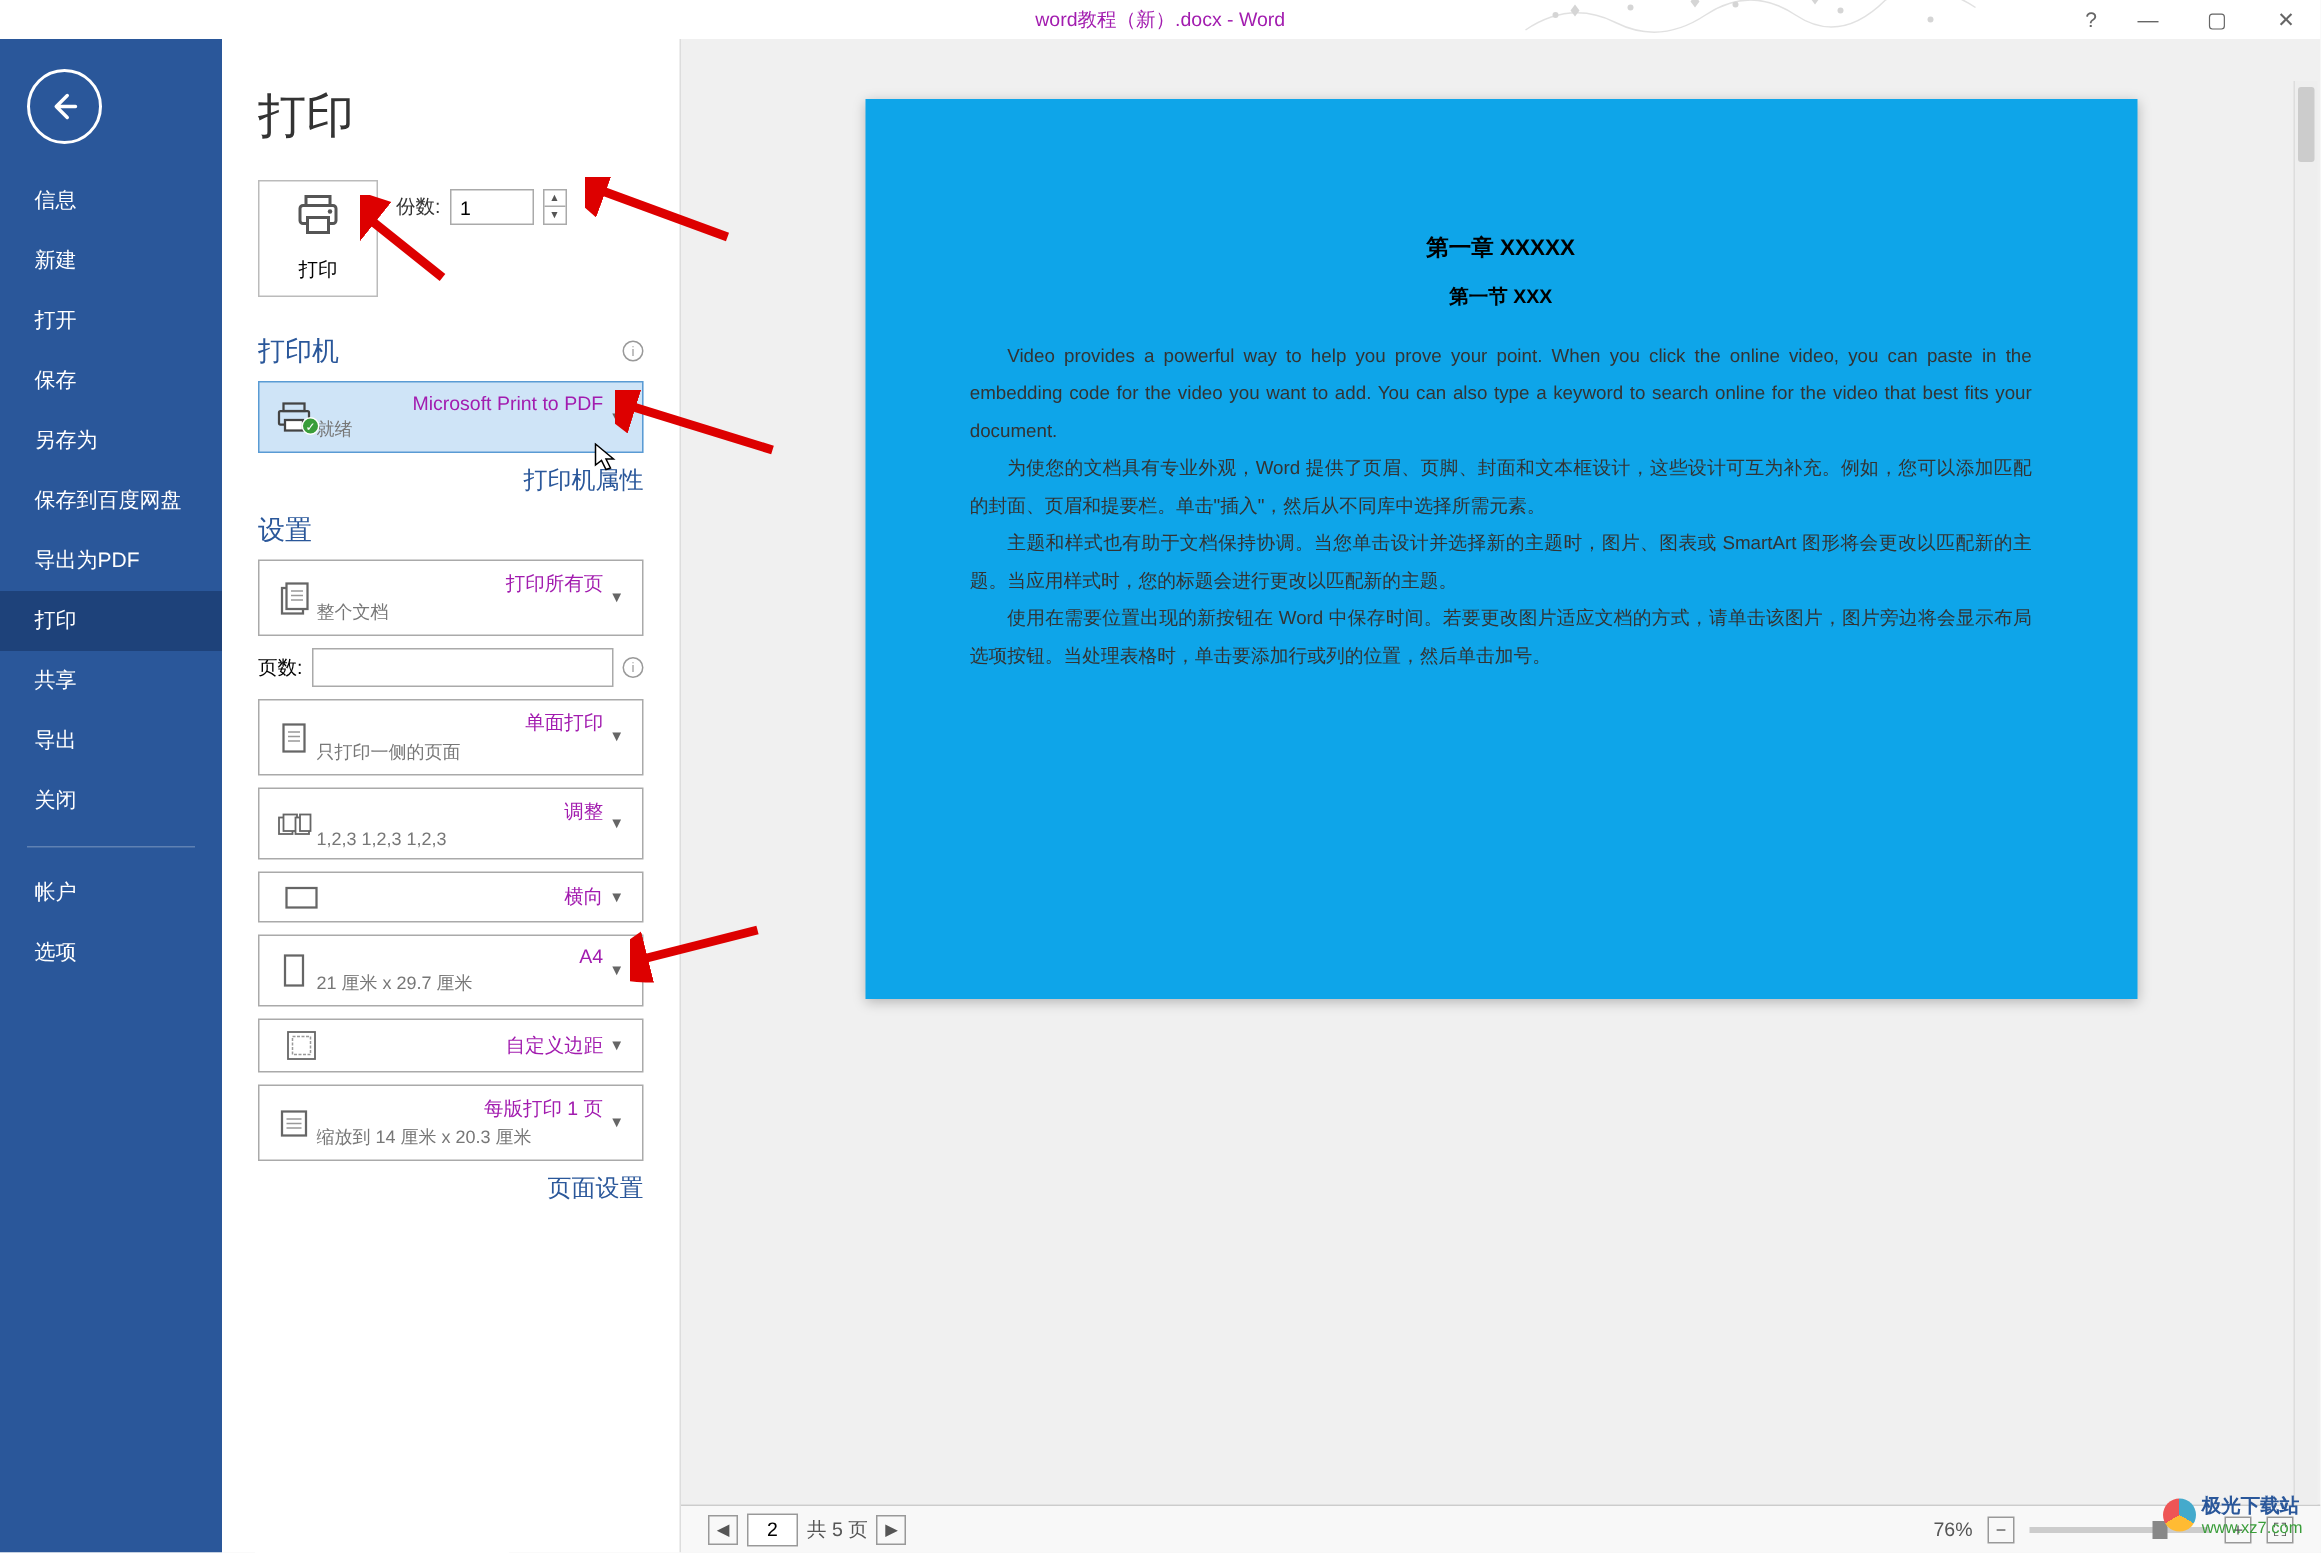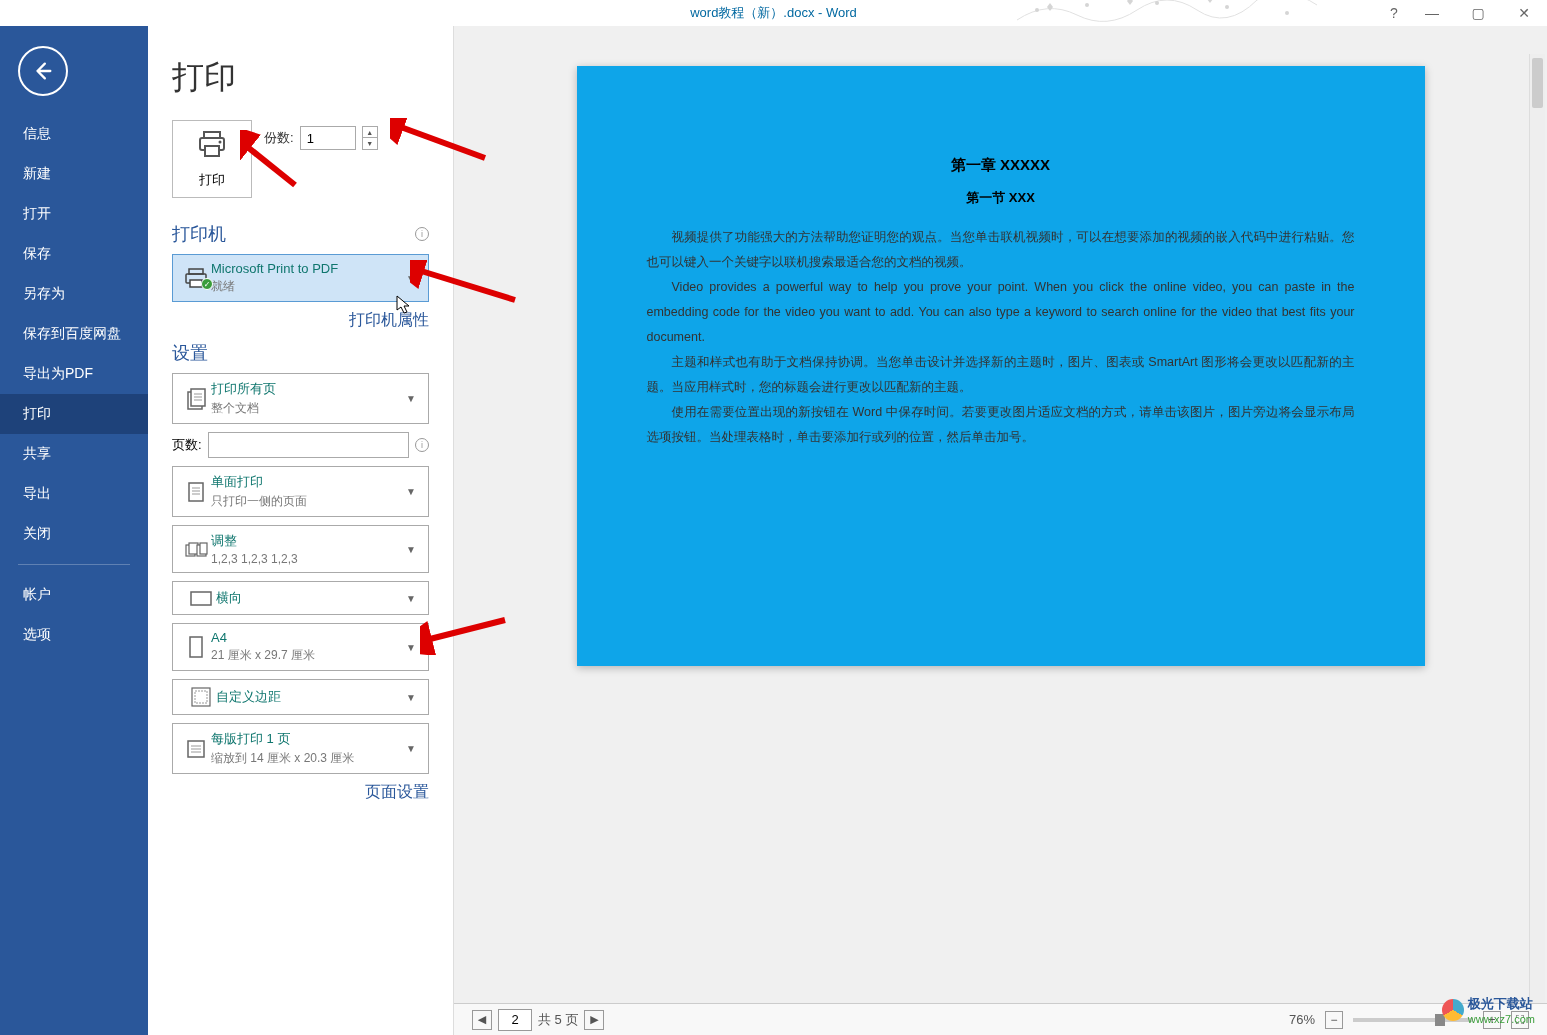--- a/index.html
+++ b/index.html
@@ -1,20 +1,20 @@
 <!DOCTYPE html>
 <html><head>
 <meta charset="utf-8">
 <style>
 * { margin: 0; padding: 0; box-sizing: border-box; font-family: "Microsoft YaHei", "Segoe UI", sans-serif; }
 body { background: #fff; width: 1547px; height: 1035px; overflow: hidden; position: relative; }
 
 
 .titlebar { height: 26px; background: #fff; display: flex; align-items: center; position: relative; }
-.titlebar .doc-title { position: absolute; left: 50%; transform: translateX(-50%); font-size: 13px; color: #0369a1; }
+.titlebar .doc-title { position: absolute; left: 50%; transform: translateX(-50%); font-size: 13px; color: #a21caf; }
 .titlebar .wincontrols { position: absolute; right: 0; display: flex; }
 .titlebar .winbtn { width: 46px; height: 26px; display: flex; align-items: center; justify-content: center; color: #666; font-size: 14px; }
 .titlebar .help { width: 30px; }
 .titlebar .floral { position: absolute; right: 200px; top: -5px; width: 340px; height: 35px; opacity: 0.35; }
 .user-info { position: absolute; right: 12px; top: 30px; font-size: 12px; color: #666; }
 
 
 .main { display: flex; height: calc(100% - 26px); }
 .sidebar { width: 148px; background: #2a579a; color: #fff; padding-top: 10px; }
 .back-btn { width: 50px; height: 50px; border: 2px solid #fff; border-radius: 50%; margin: 10px 0 18px 18px; display: flex; align-items: center; justify-content: center; color: #fff; font-size: 22px; }
@@ -38,21 +38,21 @@
 .spinner .sp { width: 14px; height: 11px; display: flex; align-items: center; justify-content: center; font-size: 7px; color: #555; border-bottom: 1px solid #aaa; }
 .spinner .sp:last-child { border-bottom: none; }
 
 .section-header { font-size: 18px; color: #2a579a; margin-bottom: 8px; display: flex; align-items: center; justify-content: space-between; }
 .info-icon { width: 14px; height: 14px; border: 1px solid #999; border-radius: 50%; font-size: 9px; color: #999; display: flex; align-items: center; justify-content: center; }
 
 .dropdown { border: 1px solid #aaa; display: flex; align-items: center; padding: 6px 8px; margin-bottom: 8px; position: relative; cursor: pointer; min-height: 44px; }
 .dropdown.highlighted { background: #cfe4f7; border-color: #5a9bd4; }
 .dropdown .dd-icon { width: 30px; display: flex; align-items: center; justify-content: center; color: #555; font-size: 18px; }
 .dropdown .dd-body { flex: 1; }
-.dropdown .dd-title { font-size: 13px; color: #0f766e; }
+.dropdown .dd-title { font-size: 13px; color: #a21caf; text-align: right; }
 .dropdown .dd-sub { font-size: 12px; color: #777; margin-top: 2px; }
 .dropdown .dd-caret { color: #666; font-size: 10px; padding: 0 4px; }
 .dropdown.single { min-height: 34px; padding-left: 13px; }
 
 .link-right { text-align: right; font-size: 16px; color: #2a579a; margin-bottom: 10px; cursor: pointer; }
 .pages-row { display: flex; align-items: center; gap: 6px; margin-bottom: 8px; }
 .pages-row label { font-size: 13px; }
 .pages-input { flex: 1; height: 26px; border: 1px solid #aaa; padding: 0 6px; }
 
 
@@ -301,22 +301,22 @@
     </div>
 
     <div class="preview-panel">
       <div class="vscroll">
           <div class="vthumb"></div>
         </div>
       <div class="preview-canvas">
         <div class="paper">
           <h3>第一章  XXXXX</h3>
           <h4>第一节  XXX</h4>
-          <p>视频提供了功能强大的方法帮助您证明您的观点。当您单击联机视频时，可以在想要添加的视频的嵌入代码中进行粘贴。您也可以键入一个关键字以联机搜索最适合您的文档的视频。</p>
           <p>Video provides a powerful way to help you prove your point. When you click the online video, you can paste in the embedding code for the video you want to add. You can also type a keyword to search online for the video that best fits your document.</p>
+          <p>为使您的文档具有专业外观，Word 提供了页眉、页脚、封面和文本框设计，这些设计可互为补充。例如，您可以添加匹配的封面、页眉和提要栏。单击"插入"，然后从不同库中选择所需元素。</p>
           <p>主题和样式也有助于文档保持协调。当您单击设计并选择新的主题时，图片、图表或 SmartArt 图形将会更改以匹配新的主题。当应用样式时，您的标题会进行更改以匹配新的主题。</p>
           <p>使用在需要位置出现的新按钮在 Word 中保存时间。若要更改图片适应文档的方式，请单击该图片，图片旁边将会显示布局选项按钮。当处理表格时，单击要添加行或列的位置，然后单击加号。</p>
         </div>
       </div>
       <div class="preview-footer">
         <div class="pf-left">
           <div class="pf-btn">◀</div>
           <input class="pf-page-input" value="2" style="">
           <span>共 5 页</span>
           <div class="pf-btn">▶</div>

